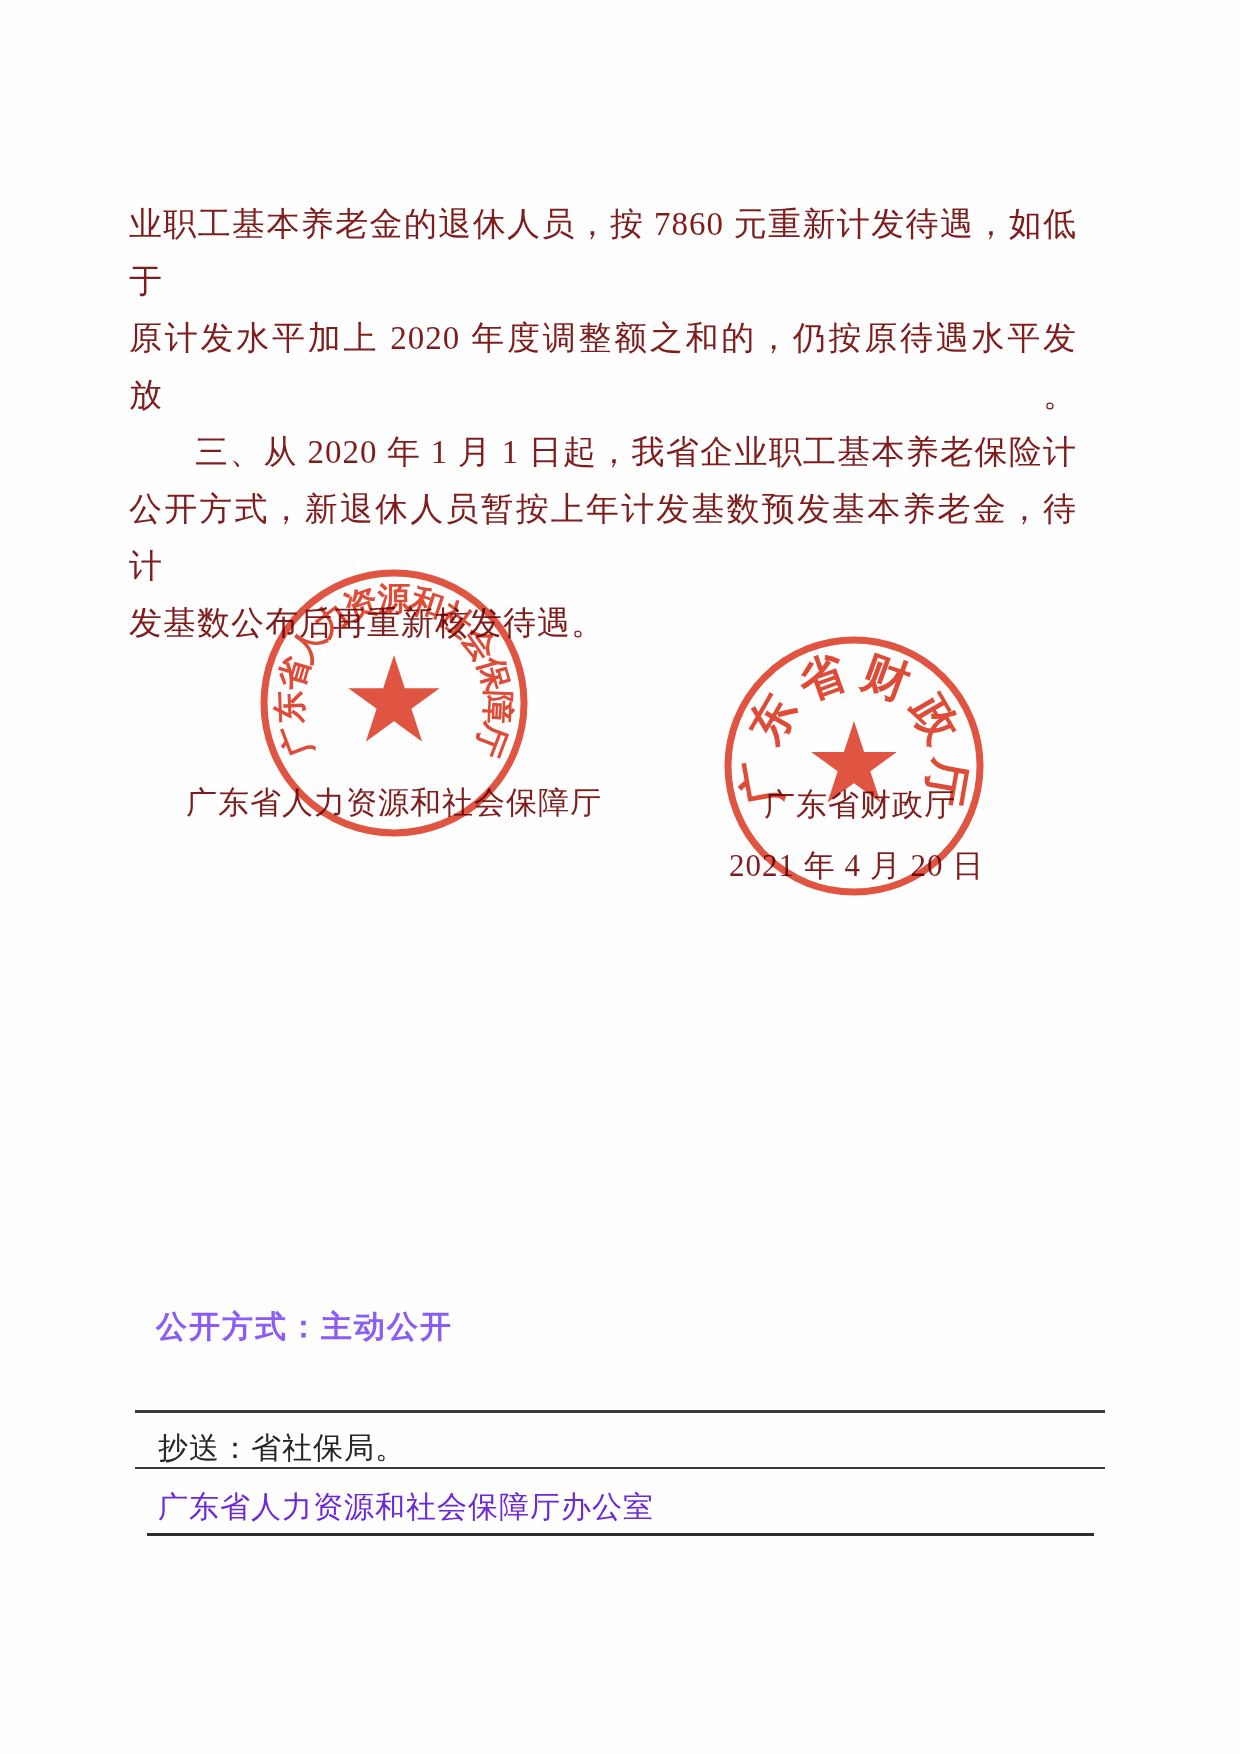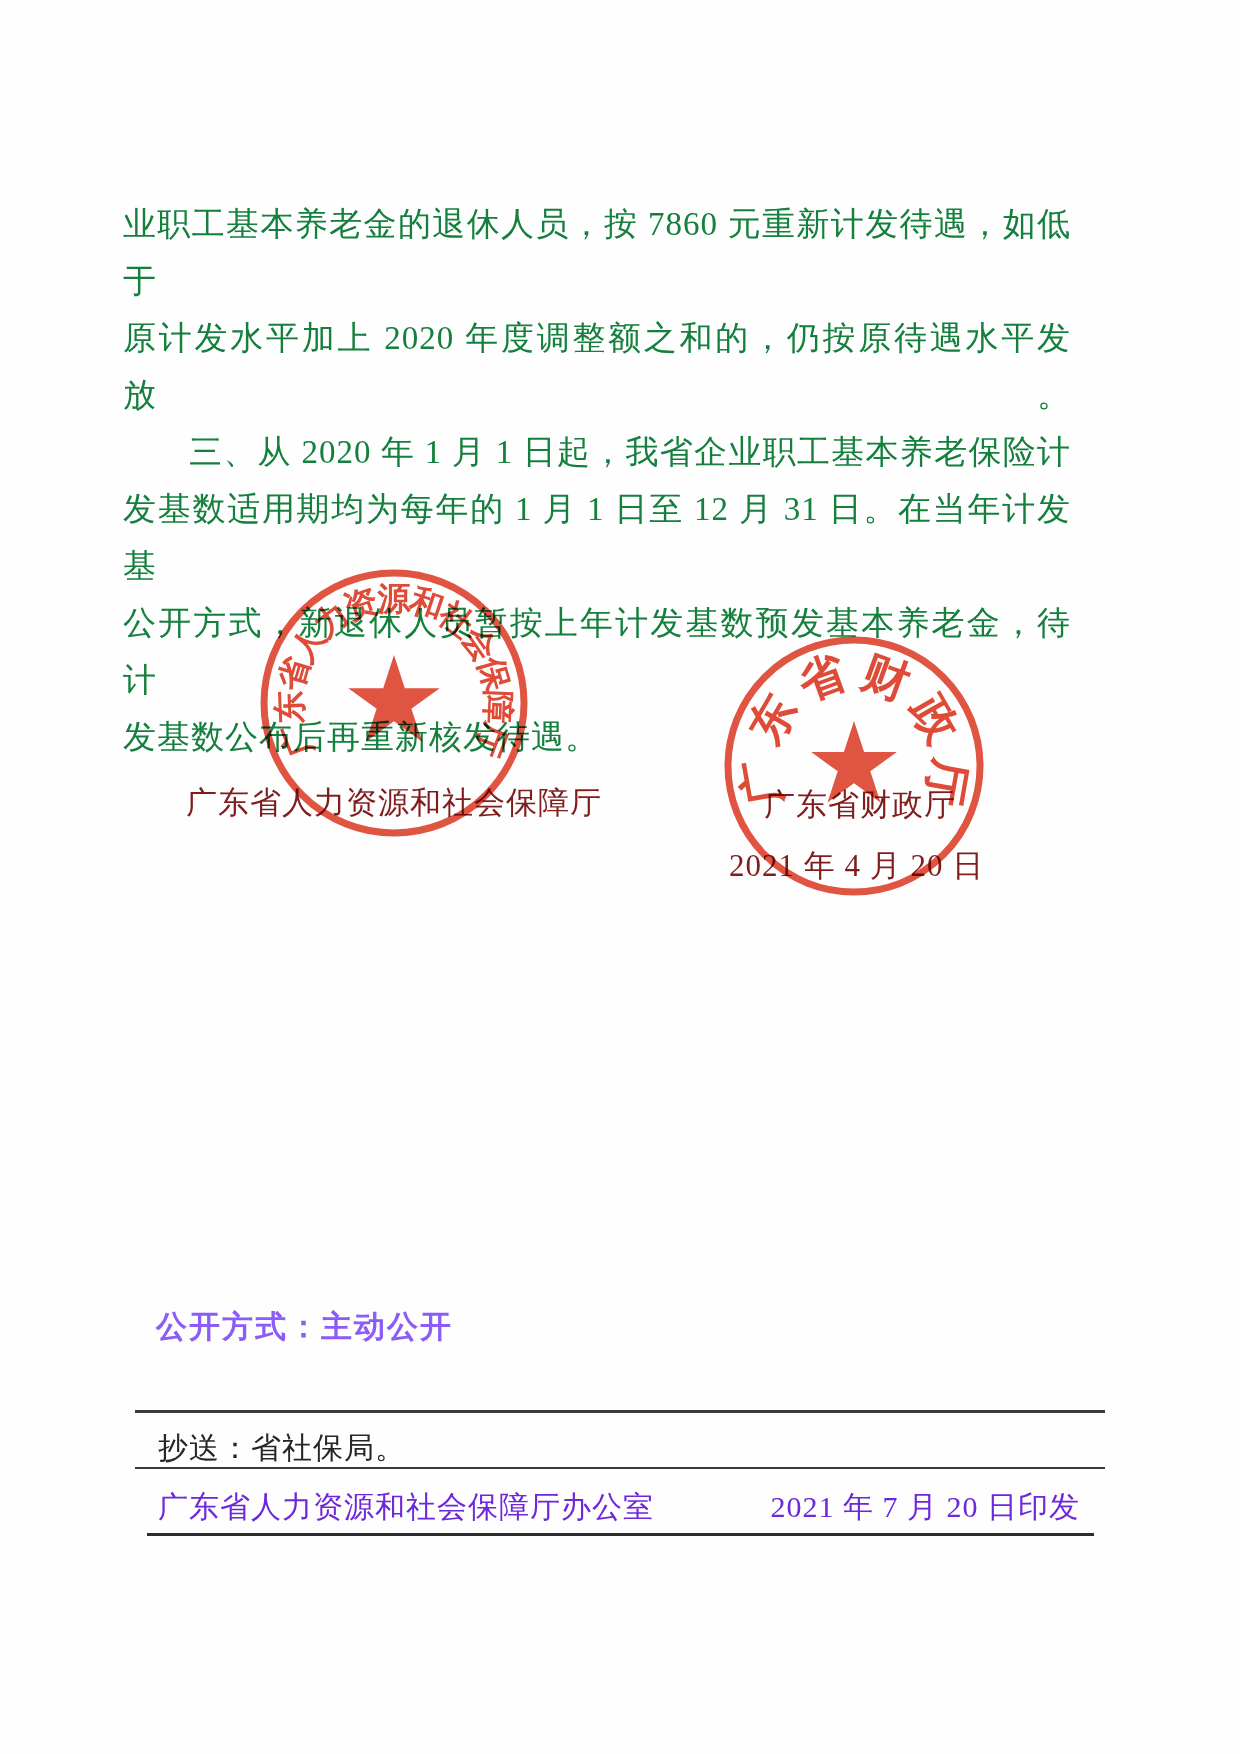--- a/index.html
+++ b/index.html
@@ -13,27 +13,27 @@
     height: 1754px;
     background: #fefefe;
     overflow: hidden;
     font-family: "Liberation Serif", "DejaVu Serif", serif;
     color: #232323;
   }
 
   
   .body-text {
     position: absolute;
-    left: 123px;
+    left: 129px;
     top: 196px;
     width: 948px;
     font-size: 33px;
     line-height: 57px;
     letter-spacing: 1px;
-    color: #15803d;
+    color: #7f1d1d;
   }
   .body-line {
     text-align: justify;
     text-align-last: justify;
     white-space: normal;
   }
   .body-line.indent-2 {
     padding-left: 66px;
   }
   .body-line.last-line {
@@ -109,21 +109,20 @@
 </style>
 </head>
 <body>
 
 <div class="page">
 
   <div class="body-text">
     <div class="body-line">业职工基本养老金的退休人员，按 7860 元重新计发待遇，如低于</div>
     <div class="body-line">原计发水平加上 2020 年度调整额之和的，仍按原待遇水平发放。</div>
     <div class="body-line indent-2">三、从 2020 年 1 月 1 日起，我省企业职工基本养老保险计</div>
-    <div class="body-line">发基数适用期均为每年的 1 月 1 日至 12 月 31 日。在当年计发基</div>
     <div class="body-line">公开方式，新退休人员暂按上年计发基数预发基本养老金，待计</div>
     <div class="body-line last-line">发基数公布后再重新核发待遇。</div>
   </div>
 
   <div class="sig" id="sig-left">广东省人力资源和社会保障厅</div>
   <div class="sig" id="sig-right">广东省财政厅</div>
   <div class="sig" id="sig-date">2021 年 4 月 20 日</div>
 
   <div class="seal" id="seal-left">
       <svg width="276" height="276" viewBox="0 0 276 276">
@@ -158,17 +157,16 @@
     </div>
 
   <div class="disclosure">公开方式：主动公开</div>
 
   <div class="rule" id="rule-top"></div>
   <div class="cc-line">抄送：省社保局。</div>
   <div class="rule" id="rule-mid"></div>
 
   <div class="footer-row">
     <span>广东省人力资源和社会保障厅办公室</span>
-    <span>2021 年 7 月 20 日印发</span>
   </div>
   <div class="rule" id="rule-bottom"></div>
 
 </div>
 
 </body></html>

